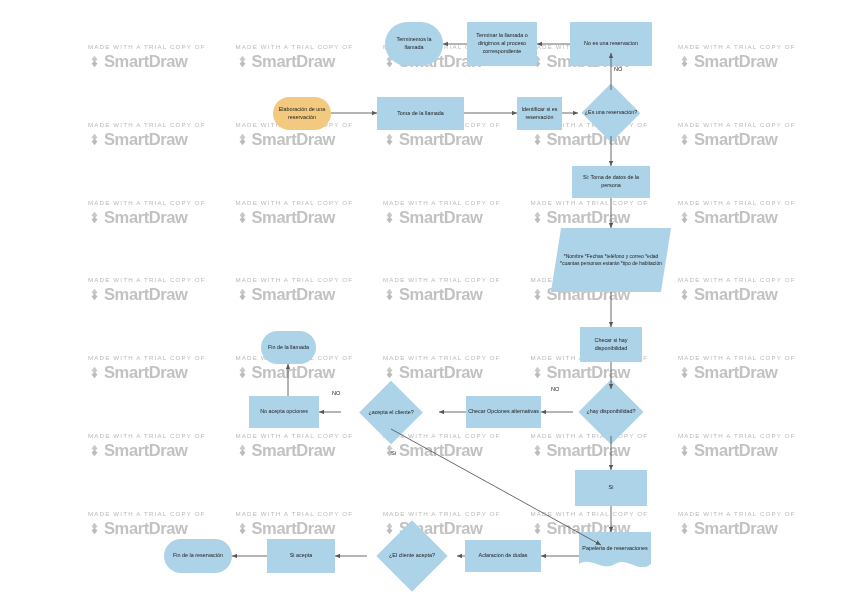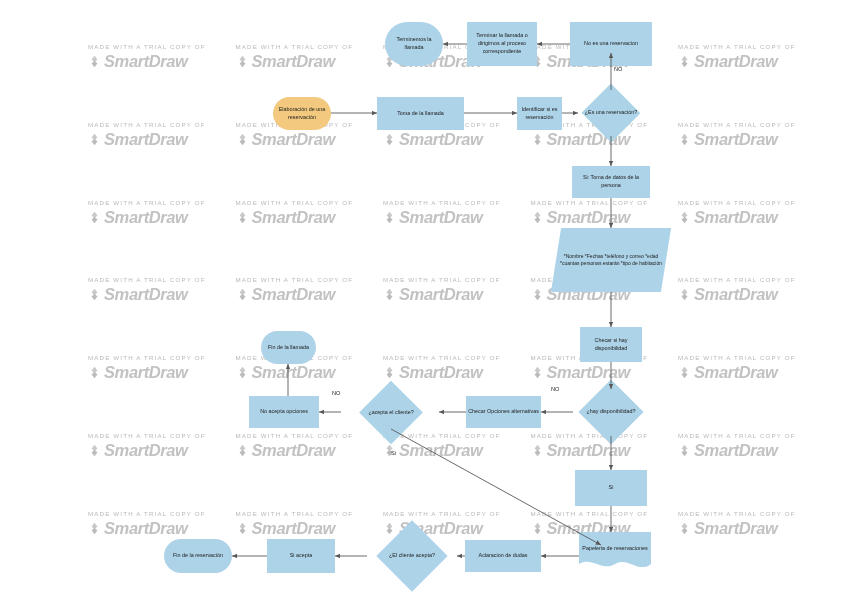--- a/index.html
+++ b/index.html
@@ -33,21 +33,20 @@
     letter-spacing:1.15px;
     font-family:"Liberation Sans", sans-serif;
     color:#b9b9b9;
     white-space:nowrap;
   }
   .wm .wm-logo{
     display:flex;
     align-items:center;
     gap:3px;
     margin-top:2px;
-    font-style:italic;
   }
   .wm .wm-mark{
     width:13px;height:13px;
     flex:none;
     transform:rotate(0deg);
   }
   .wm .wm-name{
     font-size:16.5px;
     font-weight:bold;
     color:#c2c2c2;

